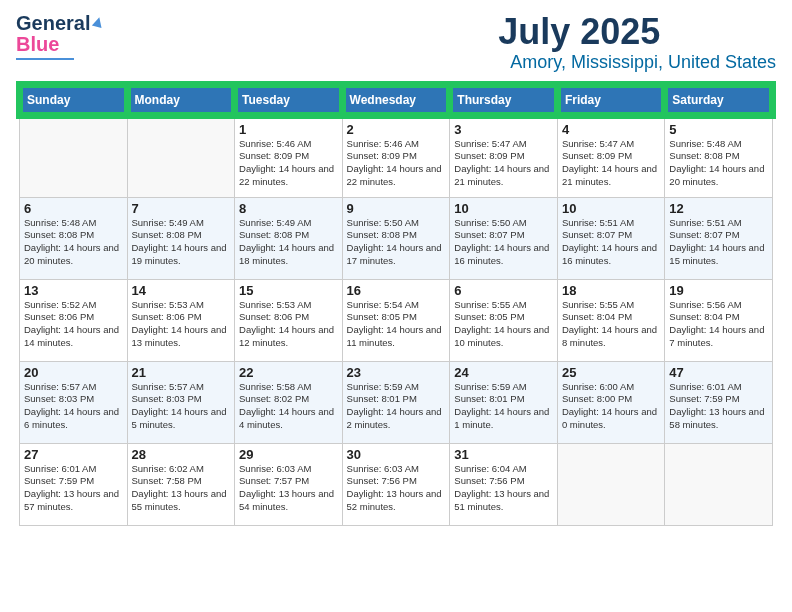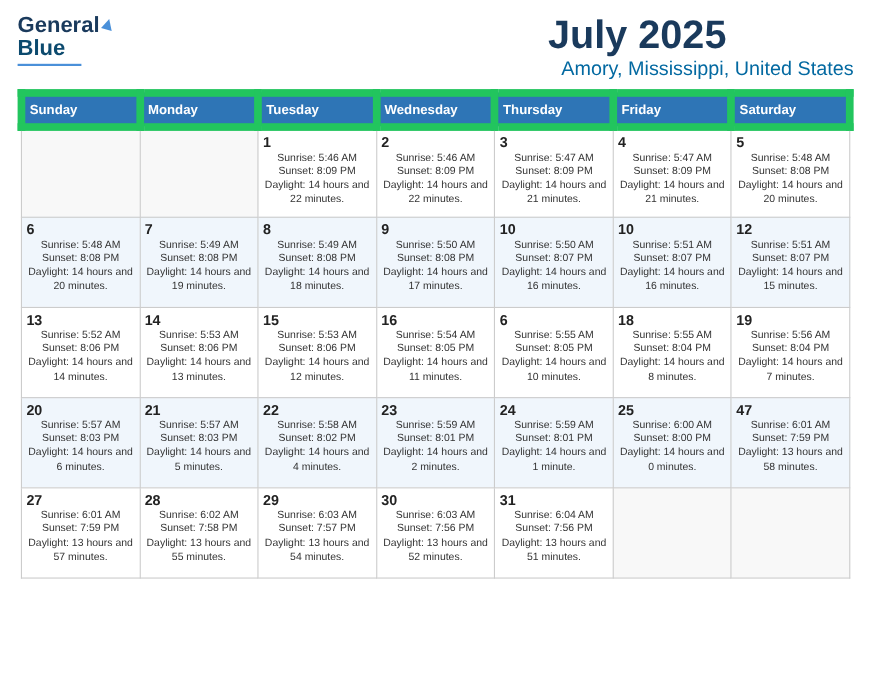--- a/index.html
+++ b/index.html
@@ -70,38 +70,37 @@
     .day-num {
       font-size: 13px;
       font-weight: bold;
       color: #222;
       margin-bottom: 1px;
     }
     .day-info {
       font-size: 9.5px;
       color: #333;
       line-height: 1.35;
-      text-align: center;
     }
     .row-bg-even td {
       background: #f0f6fc;
     }
   </style>
 </head>
 <body>
 
 <div class="page">
   <div class="header">
     <div class="logo">
       <div style="display:flex;align-items:center;">
         <span style="font-size:20px;font-weight:bold;color:#1a3a5c;">General</span>
         <span style="display:inline-block;margin-left:3px;width:0;height:0;border-left:5px solid transparent;border-right:5px solid transparent;border-bottom:10px solid #4a90d9;transform:rotate(15deg);margin-top:-4px;"></span>
       </div>
       <div style="display:flex;align-items:center;margin-top:-2px;">
-        <span style="font-size:20px;font-weight:bold;color:#0c4a6e;">Blue</span>
+        <span style="font-size:20px;font-weight:bold;color:#ec4899;">Blue</span>
       </div>
       <div style="width:58px;height:2px;background:#4a90d9;margin-top:2px;"></div>
     </div>
     <div class="header-right">
       <div class="month-title">July 2025</div>
       <div class="location">Amory, Mississippi, United States</div>
     </div>
   </div>
 
   <table class="calendar">

